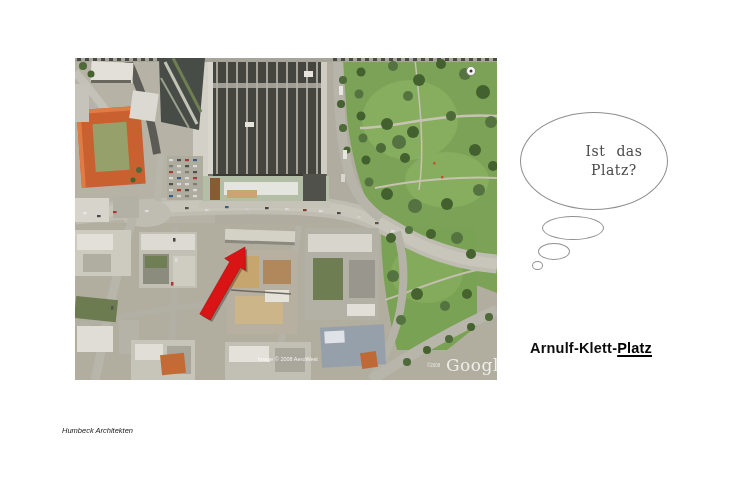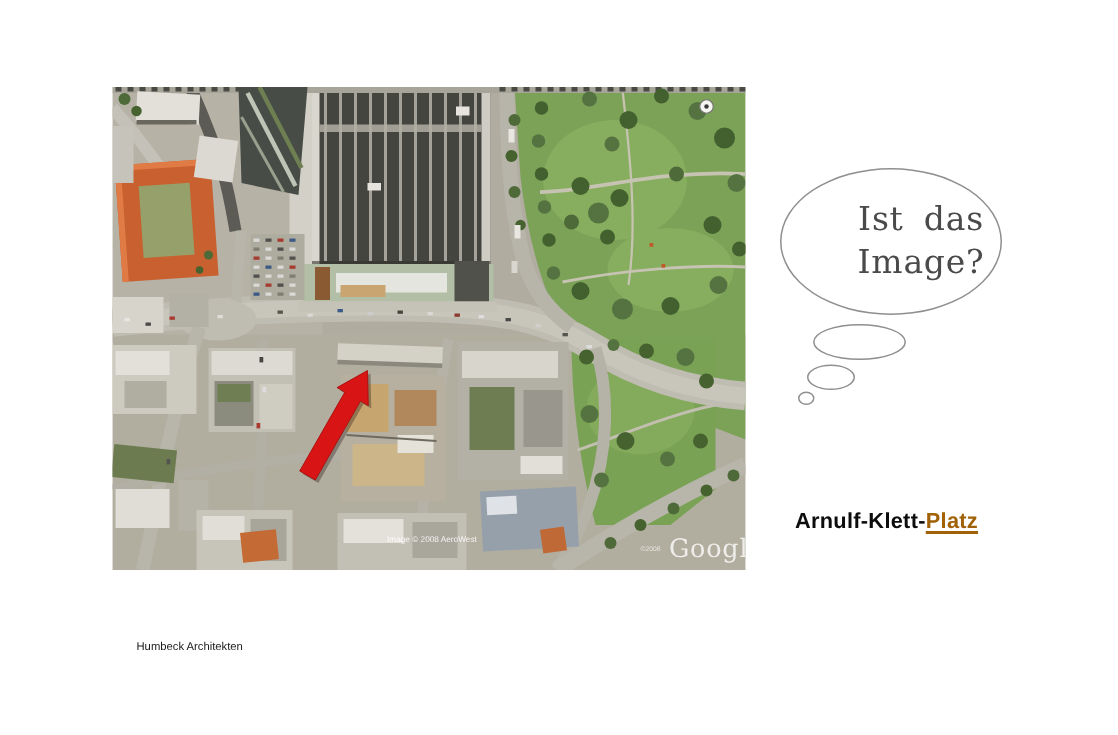--- a/index.html
+++ b/index.html
@@ -9,39 +9,39 @@
   }
   .map-figure { position:absolute; left:75px; top:58px; width:422px; height:322px; }
   .map-figure svg { display:block; }
 
   .thought-bubble {
     position:absolute; left:520px; top:112px; width:146px; height:96px;
     border:1px solid #8f8f8f; border-radius:50%; background:#ffffff;
     display:flex; align-items:center; justify-content:center;
   }
   .bubble-text {
-    font-family:"DejaVu Serif", serif; font-size:22px; line-height:1.33;
+    font-family:"DejaVu Serif", serif; font-size:14px; line-height:1.33;
     color:#4a4a4a; text-align:center; letter-spacing:0.5px; word-spacing:6px;margin-left:40px;
   }
   .trail { position:absolute; border:1px solid #8f8f8f; border-radius:50%; background:#ffffff; }
   .trail-1 { left:542px; top:216px; width:60px; height:22px; }
   .trail-2 { left:538px; top:243px; width:30px; height:15px; }
   .trail-3 { left:532px; top:261px; width:9px;  height:7px; }
 
   .slide-title {
     position:absolute; left:530px; top:340px;
     font-size:14.5px; font-weight:bold; color:#0d0d0d; letter-spacing:0.2px;
   }
   .slide-title .highlight {
-    color:#a16207; text-decoration:underline;
+    color:#000000; text-decoration:underline;
     text-decoration-thickness:1.5px; text-underline-offset:2px;
   }
   .footer-credit {
-    position:absolute; left:91px; top:426px;
-    font-size:7.5px; color:#1a1a1a;
+    position:absolute; left:62px; top:426px;
+    font-size:7.5px; color:#1a1a1a;font-style:italic;
   }
 </style>
 </head>
 <body>
 
 <div class="slide">
 
   <div class="map-figure">
     <svg viewBox="0 0 422 322" width="422" height="322">
 
@@ -350,21 +350,21 @@
 
       <text x="183" y="303" font-size="5.5" fill="#ffffff" opacity="0.85" font-family="Liberation Sans, sans-serif">Image © 2008 AeroWest</text>
       <text x="352" y="309" font-size="4.5" fill="#ffffff" opacity="0.7" font-family="Liberation Sans, sans-serif">©2008</text>
       <text x="371" y="313" font-size="17" fill="#ffffff" opacity="0.78" font-family="DejaVu Serif, serif" letter-spacing="0.5">Google</text>
     </svg>
   </div>
 
   <div class="thought-bubble">
     <div class="bubble-text">
       <div>Ist das</div>
-      <div>Image?</div>
+      <div>Platz?</div>
     </div>
   </div>
   <div class="trail trail-1"></div>
   <div class="trail trail-2"></div>
   <div class="trail trail-3"></div>
 
   <div class="slide-title">
     <span>Arnulf-Klett-</span><span class="highlight">Platz</span>
   </div>
 

